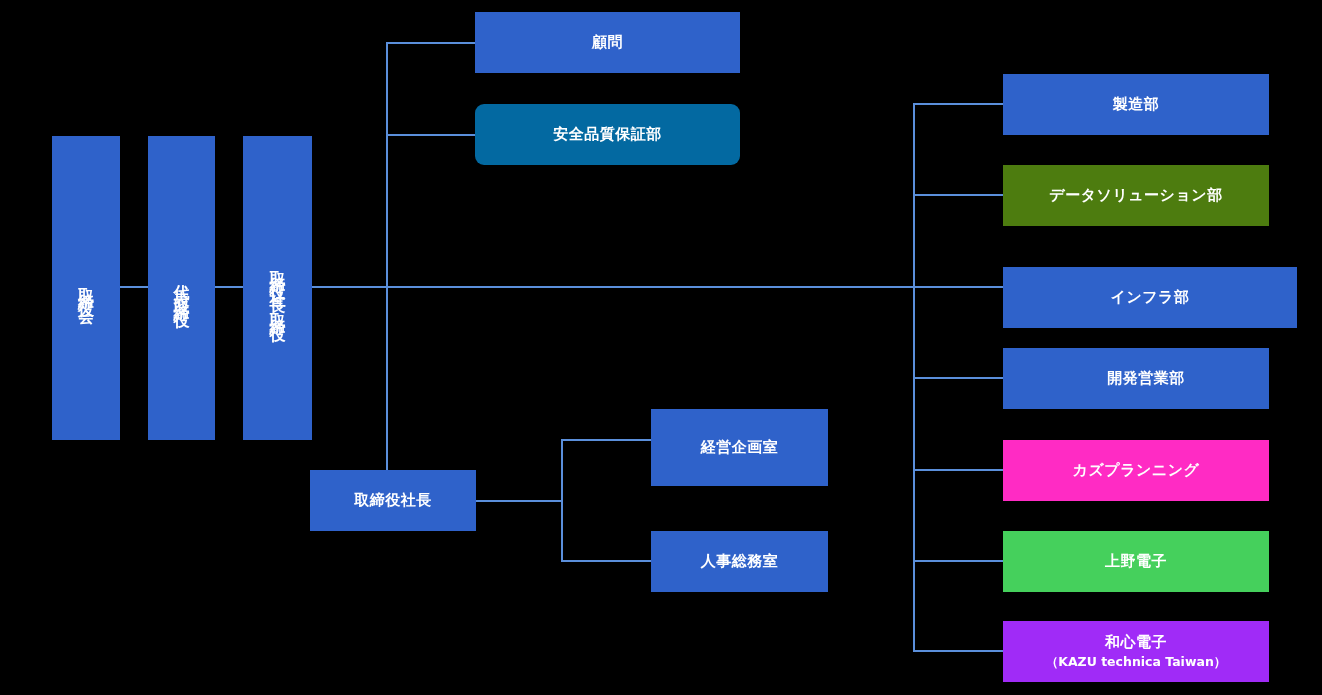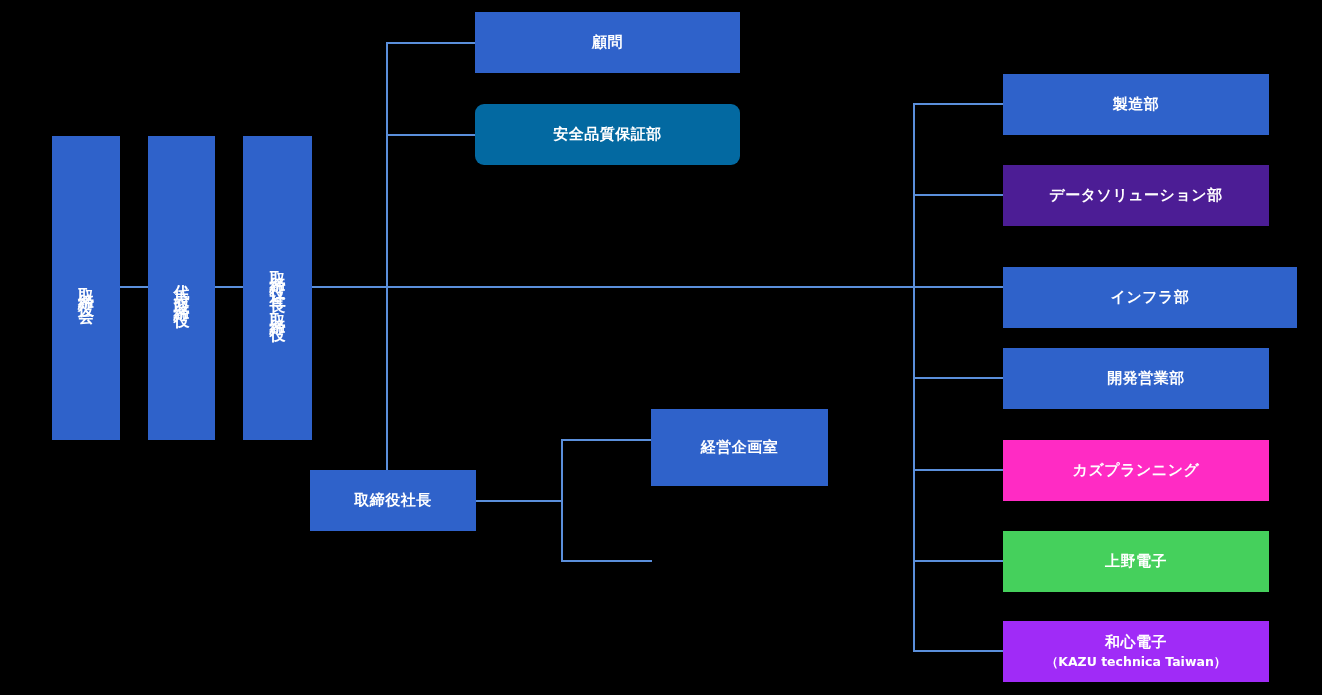--- a/index.html
+++ b/index.html
@@ -117,26 +117,29 @@
   </div>
 
   <div class="node" style="left:310px; top:470px; width:166px; height:61px; background:#2F62CA;">
     <span class="label-h">取締役社長</span>
   </div>
 
   <div class="node" style="left:651px; top:409px; width:177px; height:77px; background:#2F62CA;">
     <span class="label-h">経営企画室</span>
   </div>
 
+  <div class="node" style="left:651px; top:531px; width:177px; height:61px; background:#2F62CA;">
+    <span class="label-h">人事総務室</span>
+  </div>
 
   <div class="node" style="left:1003px; top:74px; width:266px; height:61px; background:#2F62CA;">
     <span class="label-h">製造部</span>
   </div>
 
-  <div class="node" style="left:1003px; top:165px; width:266px; height:61px; background:#4c1d95;">
+  <div class="node" style="left:1003px; top:165px; width:266px; height:61px; background:#4d7c0f;">
     <span class="label-h">データソリューション部</span>
   </div>
 
   <div class="node" style="left:1003px; top:267px; width:294px; height:61px; background:#2F62CA;">
     <span class="label-h">インフラ部</span>
   </div>
 
   <div class="node" style="left:1003px; top:348px; width:266px; height:61px; background:#2F62CA;padding-left:20px;">
     <span class="label-h">開発営業部</span>
   </div>

